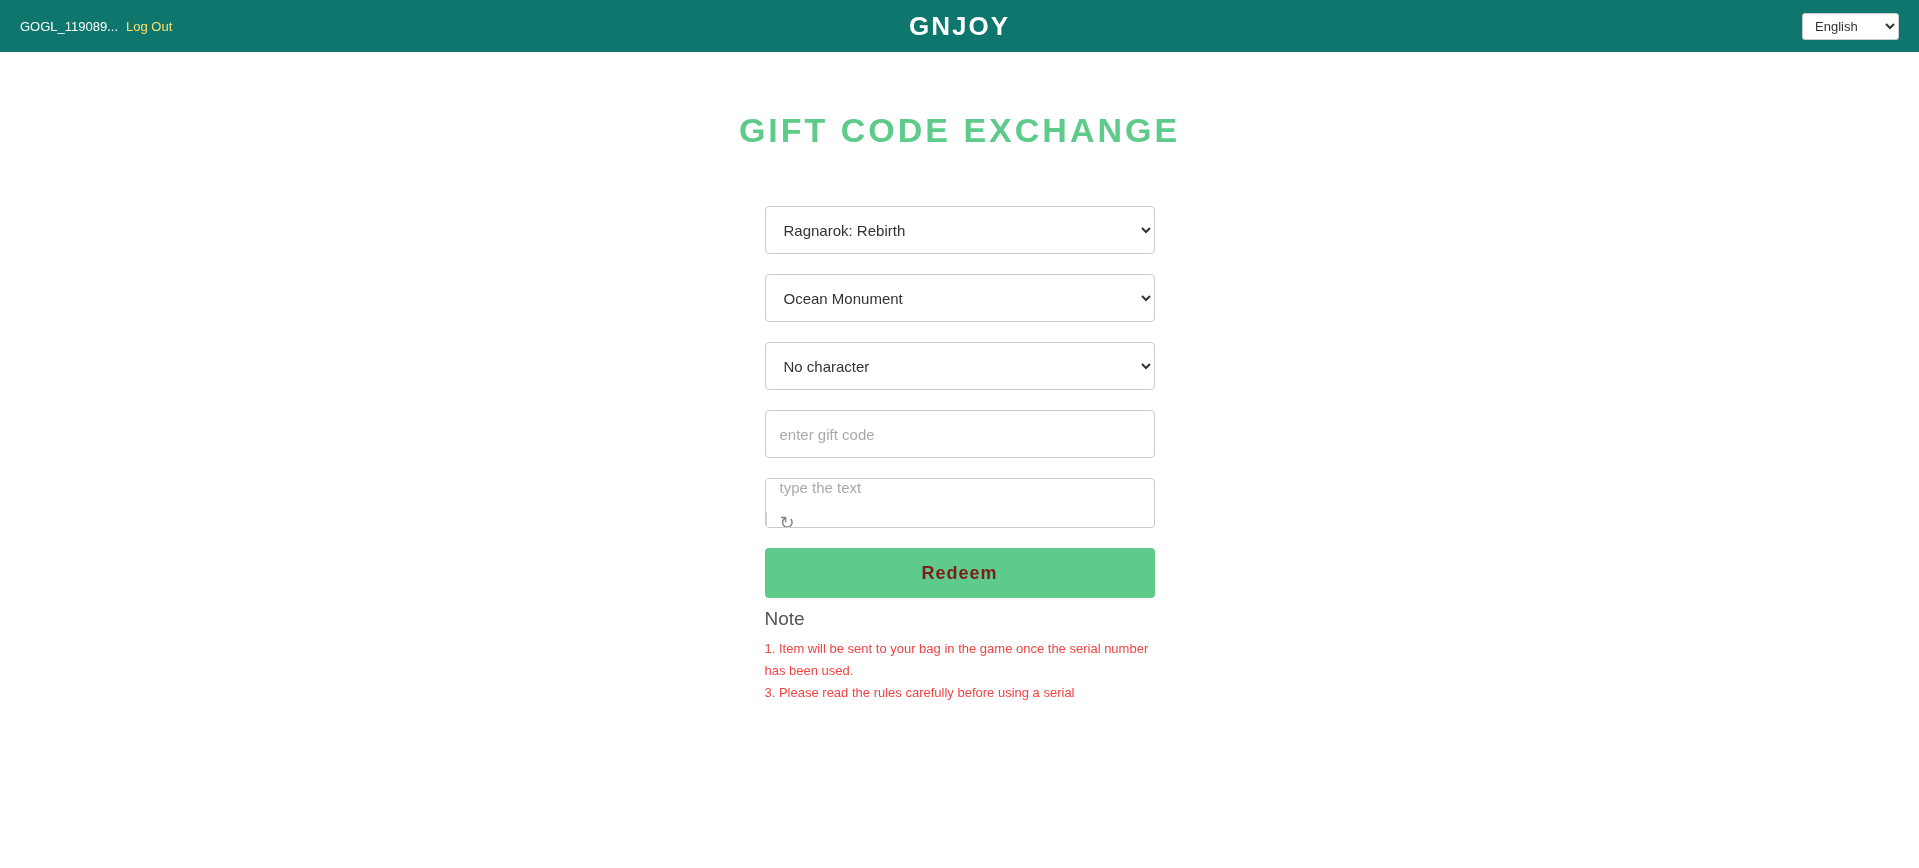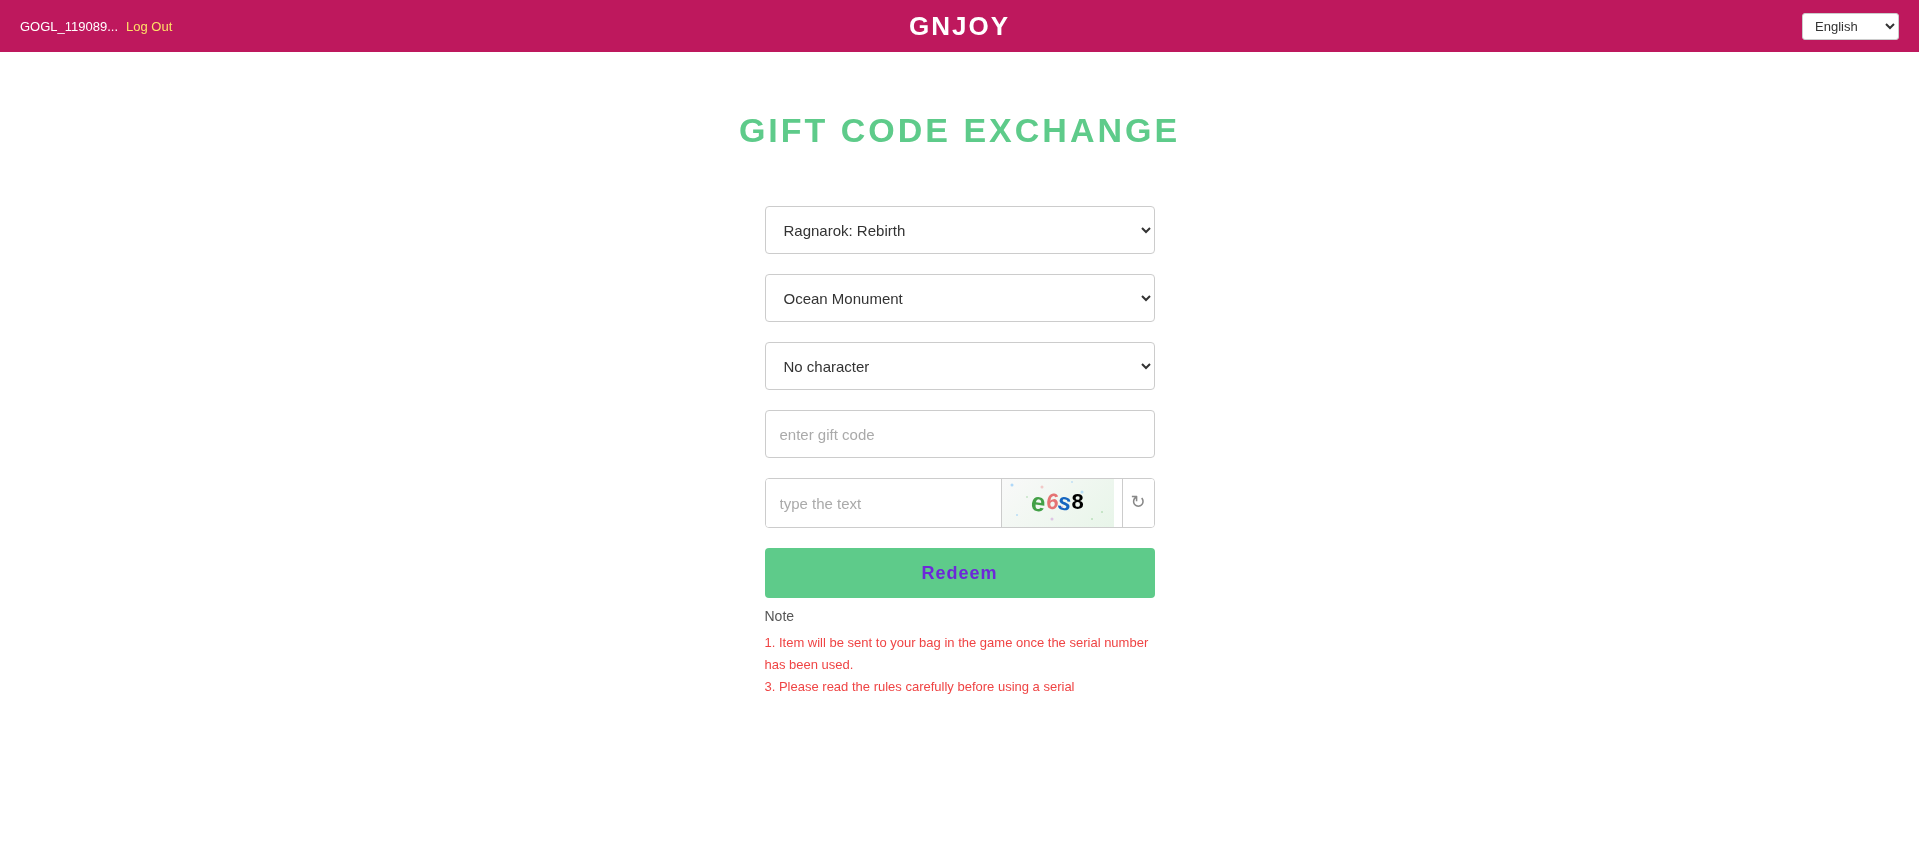--- a/index.html
+++ b/index.html
@@ -10,21 +10,21 @@
 
     body {
       font-family: Arial, sans-serif;
       background: #fff;
       min-height: 868px;
       width: 1919px;
     }
 
     
     .header {
-      background: #be185d;
+      background: #0f766e;
       height: 52px;
       display: flex;
       align-items: center;
       justify-content: center;
       position: relative;
       width: 100%;
     }
 
     .header-logo {
       color: #fff;
@@ -111,27 +111,28 @@
       appearance: auto;
       cursor: pointer;
     }
 
     .form-input::placeholder {
       color: #aaa;
     }
 
     .captcha-row {
       display: flex;
-      align-items: flex-end;
+      align-items: flex-start;
       gap: 8px;
       width: 100%;
       height: 50px;
       border: 1px solid #ccc;
       border-radius: 4px;
       overflow: hidden;
+      flex-direction: column;
     }
 
     .captcha-input {
       flex: 1;
       height: 100%;
       border: none;
       padding: 0 14px;
       font-size: 15px;
       color: #333;
       outline: none;
@@ -215,36 +216,36 @@
       background: #fff;
       cursor: pointer;
       font-size: 18px;
       color: #888;
     }
 
     .redeem-btn {
       width: 100%;
       height: 50px;
       background: #5ecb8a;
-      color: #6d28d9;
+      color: #7f1d1d;
       border: none;
       border-radius: 4px;
       font-size: 18px;
       font-weight: bold;
       cursor: pointer;
       letter-spacing: 1px;
     }
 
     .note-section {
       width: 390px;
       margin-top: 10px;
     }
 
     .note-title {
-      font-size: 14px;
+      font-size: 19px;
       color: #555;
       margin-bottom: 8px;
     }
 
     .note-text {
       font-size: 13px;
       color: #ef4444;
       line-height: 1.7;
     }
 

